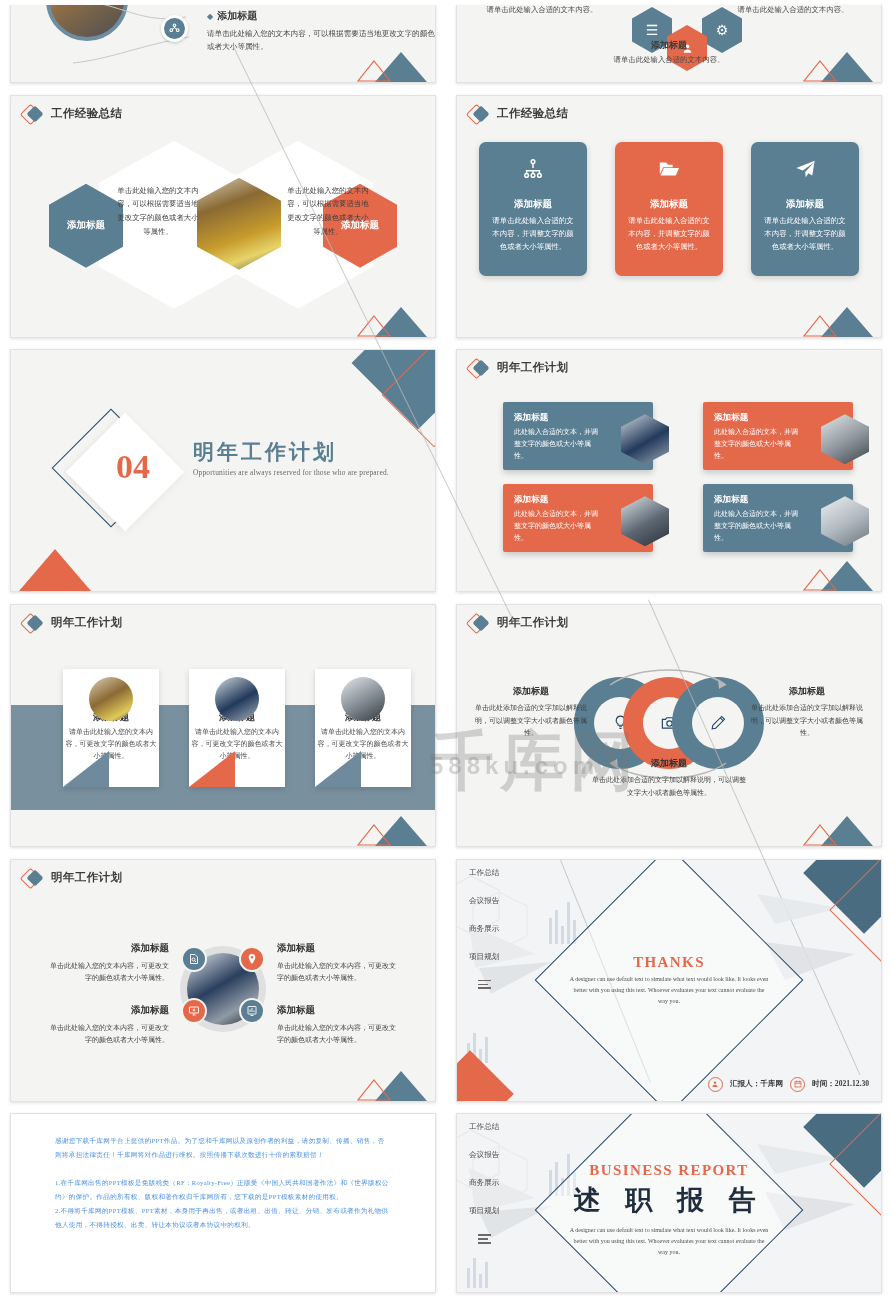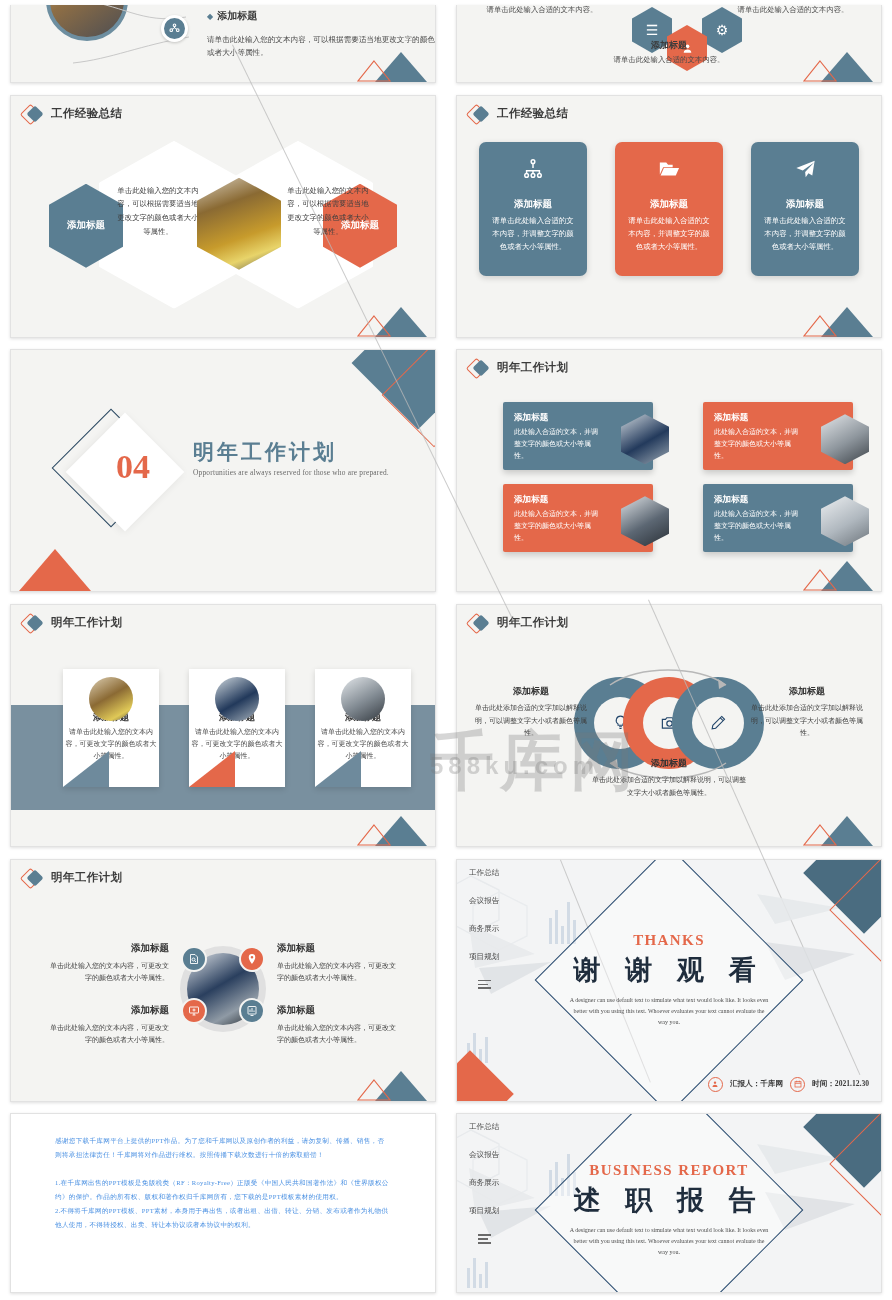--- a/index.html
+++ b/index.html
@@ -67,21 +67,21 @@
     position:absolute; left:150px; top:10px; width:27px;height:27px;
     border-radius:50%; background:#5a7e92; border:3px solid #fff;
     box-shadow:0 1px 3px rgba(0,0,0,.2);
     display:flex;align-items:center;justify-content:center;
     color:#fff; font-size:12px;
   }
   .curve{position:absolute;left:60px;top:-10px;width:120px;height:80px;}
   .r1txt{ position:absolute; left:196px; top:4px; width:230px; }
   .r1txt .h{ font-size:10px;font-weight:bold;color:#3b3b3b;}
   .r1txt .h .dmd{color:#5a7e92;font-size:8px;margin-right:4px;}
-  .r1txt .b{ font-size:7.6px;color:#4a4a4a;line-height:1.75;margin-top:10px;}
+  .r1txt .b{ font-size:7.6px;color:#4a4a4a;line-height:1.75;margin-top:4px;}
 
   
   .hexrow{position:absolute;left:0;top:-34px;width:100%;height:120px;}
   .hex{
     position:absolute;width:40px;height:46px;
     clip-path:polygon(50% 0,100% 25%,100% 75%,50% 100%,0 75%,0 25%);
     display:flex;align-items:center;justify-content:center;color:#fff;font-size:14px;
   }
   .hex.b{background:#5a7e92;}
   .hex.o{background:#e4684a;}
@@ -649,21 +649,20 @@
         <span class="burger">
             <i></i>
             <i></i>
             <i></i>
           </span>
       </div>
 
       <div class="tdia"></div>
       <div class="tcenter">
         <div class="tkicker">THANKS</div>
-        <div class="tbig">谢 谢 观 看</div>
         <div class="tsub">A designer can use default text to simulate what text would look like. It looks even better with you using this text. Whoever evaluates your text cannot evaluate the way you.</div>
       </div>
 
       <div class="tfoot">
         <span class="fico">
           <svg width="8" height="8" viewBox="0 0 24 24" fill="#e4684a">
               <circle cx="12" cy="8" r="3.6"></circle>
               <path d="M4.5 21c0-4.2 3.4-6.4 7.5-6.4s7.5 2.2 7.5 6.4z"></path>
             </svg>
         </span>

